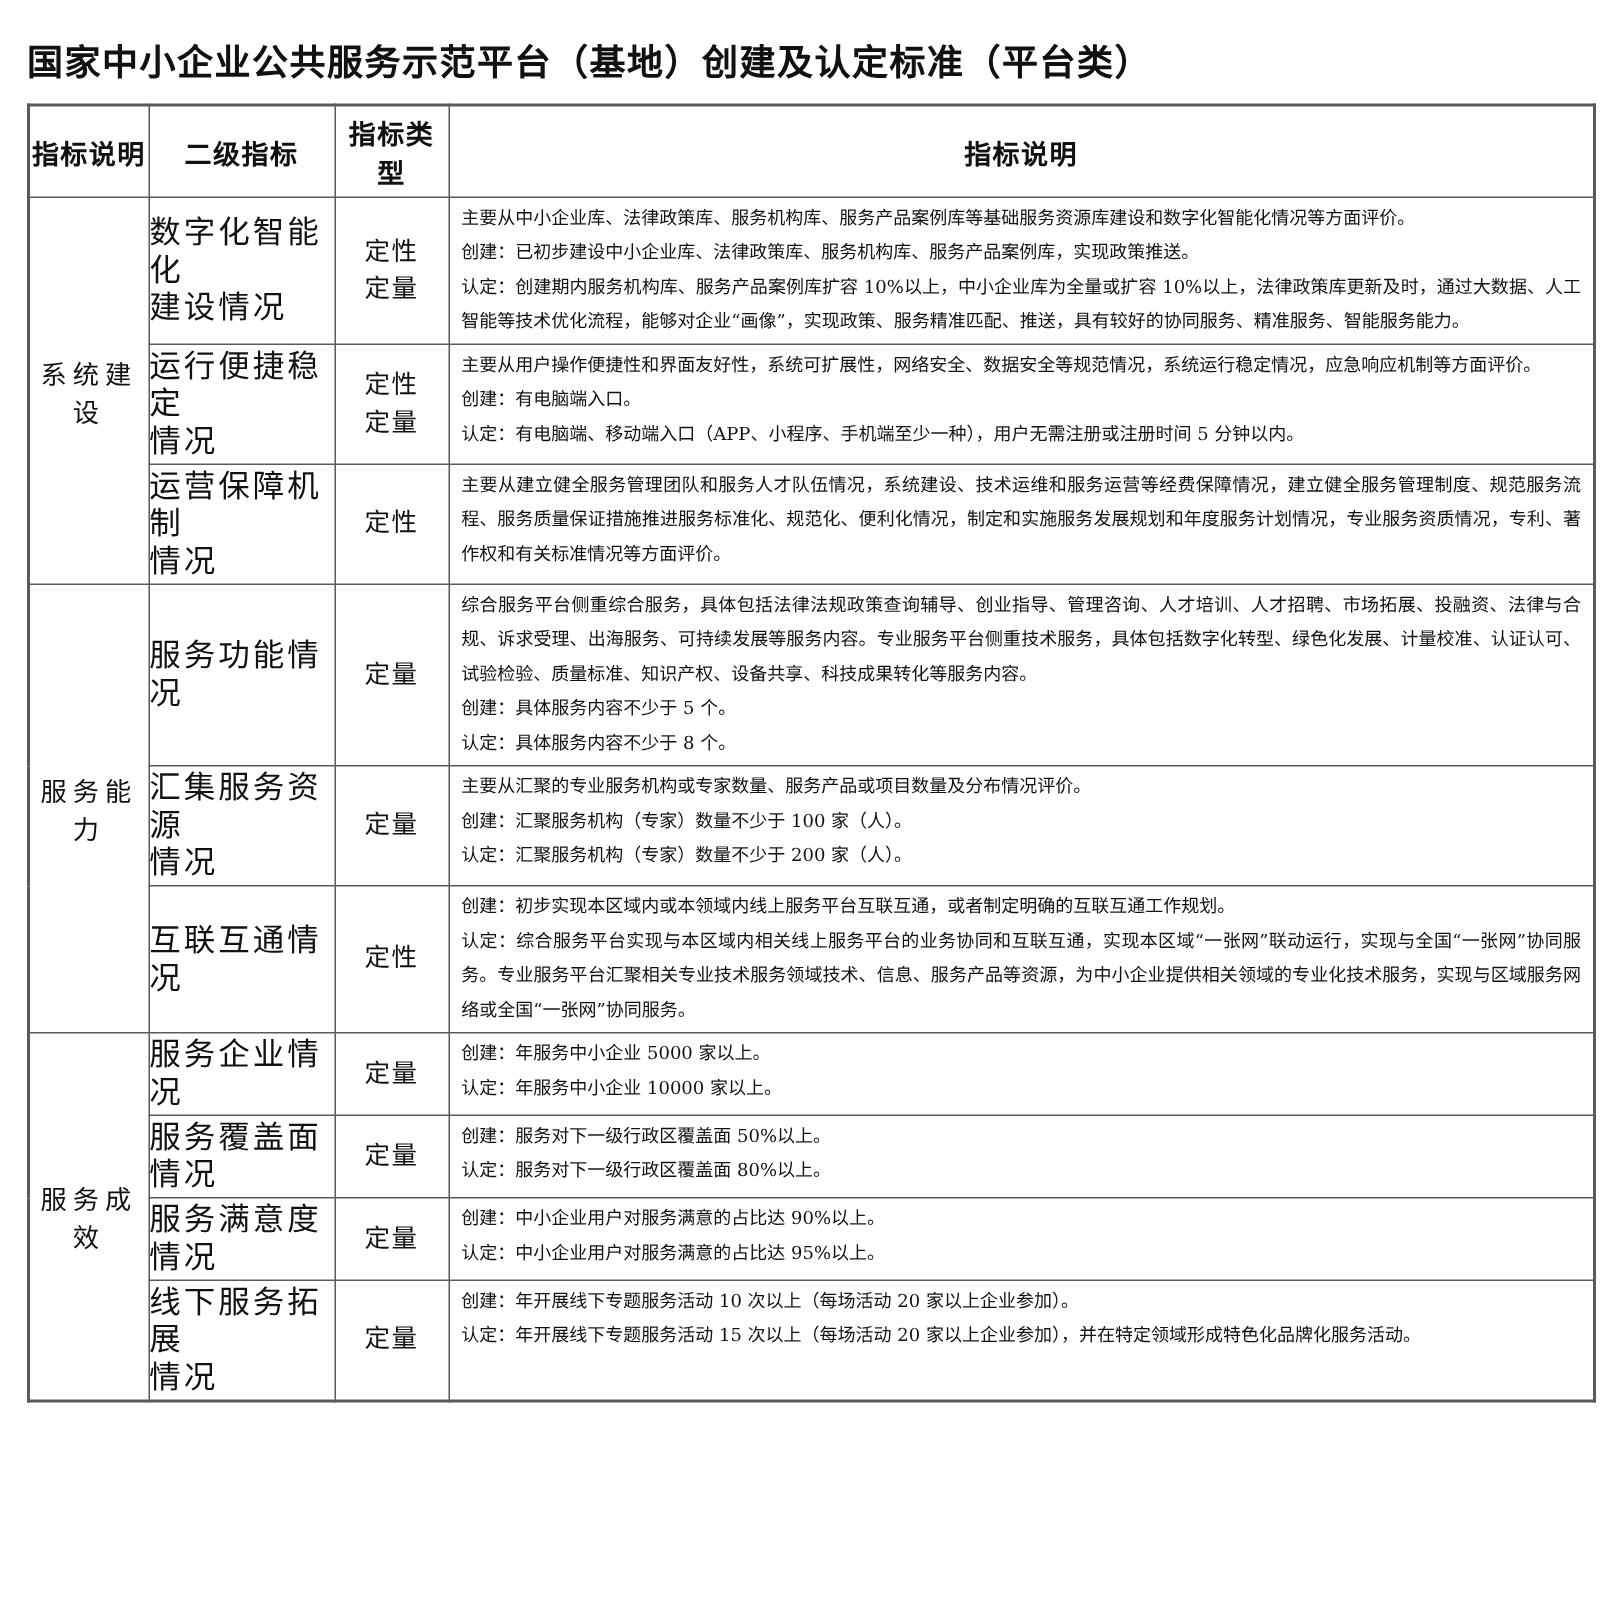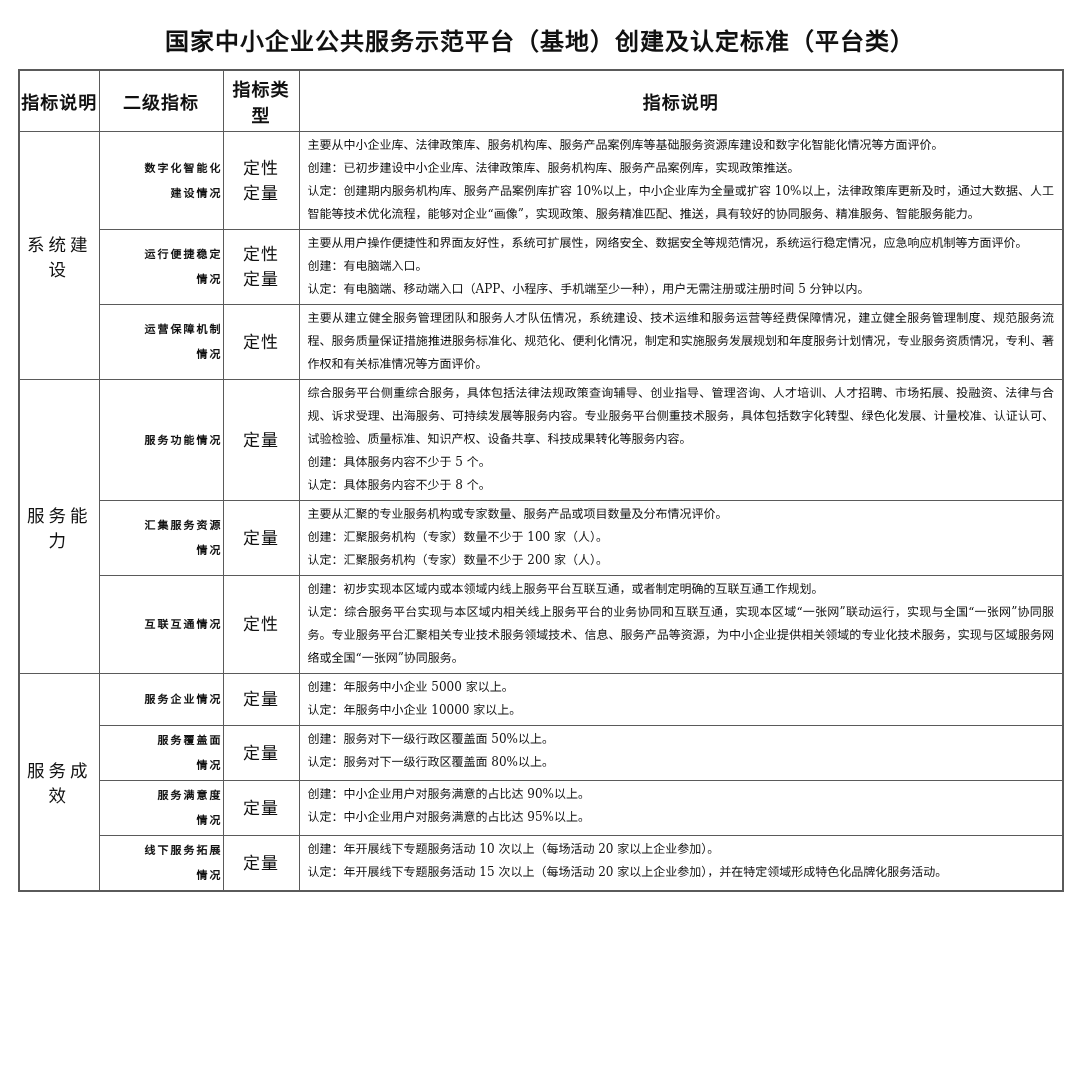--- a/index.html
+++ b/index.html
@@ -16,21 +16,21 @@
   }
   .page {
     padding: 12px 18px 0 18px;
   }
   .attachment {
     font-size: 20px;
     letter-spacing: 1px;
     margin: 4px 0 10px 2px;
   }
   .title {
-    text-align: center;
+    text-align: left;
     font-weight: bold;
     font-size: 24px;
     letter-spacing: 1px;
     margin: 10px 0 12px 0;
   }
   table.standards {
     border-collapse: collapse;
     table-layout: fixed;
     width: 1044px;
     border: 2px solid #5a5a5a;
@@ -47,28 +47,27 @@
     letter-spacing: 1px;
   }
   td.level1-cell {
     text-align: center;
     vertical-align: middle;
     font-size: 17.5px;
     letter-spacing: 4px;
     padding: 2px 4px;
   }
   td.level2-cell {
-    text-align: right;
+    text-align: left;
     vertical-align: middle;
-    font-size: 11px;
+    font-size: 21px;
     letter-spacing: 2px;
     white-space: pre-line;
     line-height: 25px;
     padding: 2px 0;
-    font-weight: bold;
   }
   td.type-cell {
     text-align: center;
     vertical-align: middle;
     font-size: 17px;
     letter-spacing: 1px;
     white-space: pre-line;
     line-height: 25px;
     padding: 2px 12px;
   }

